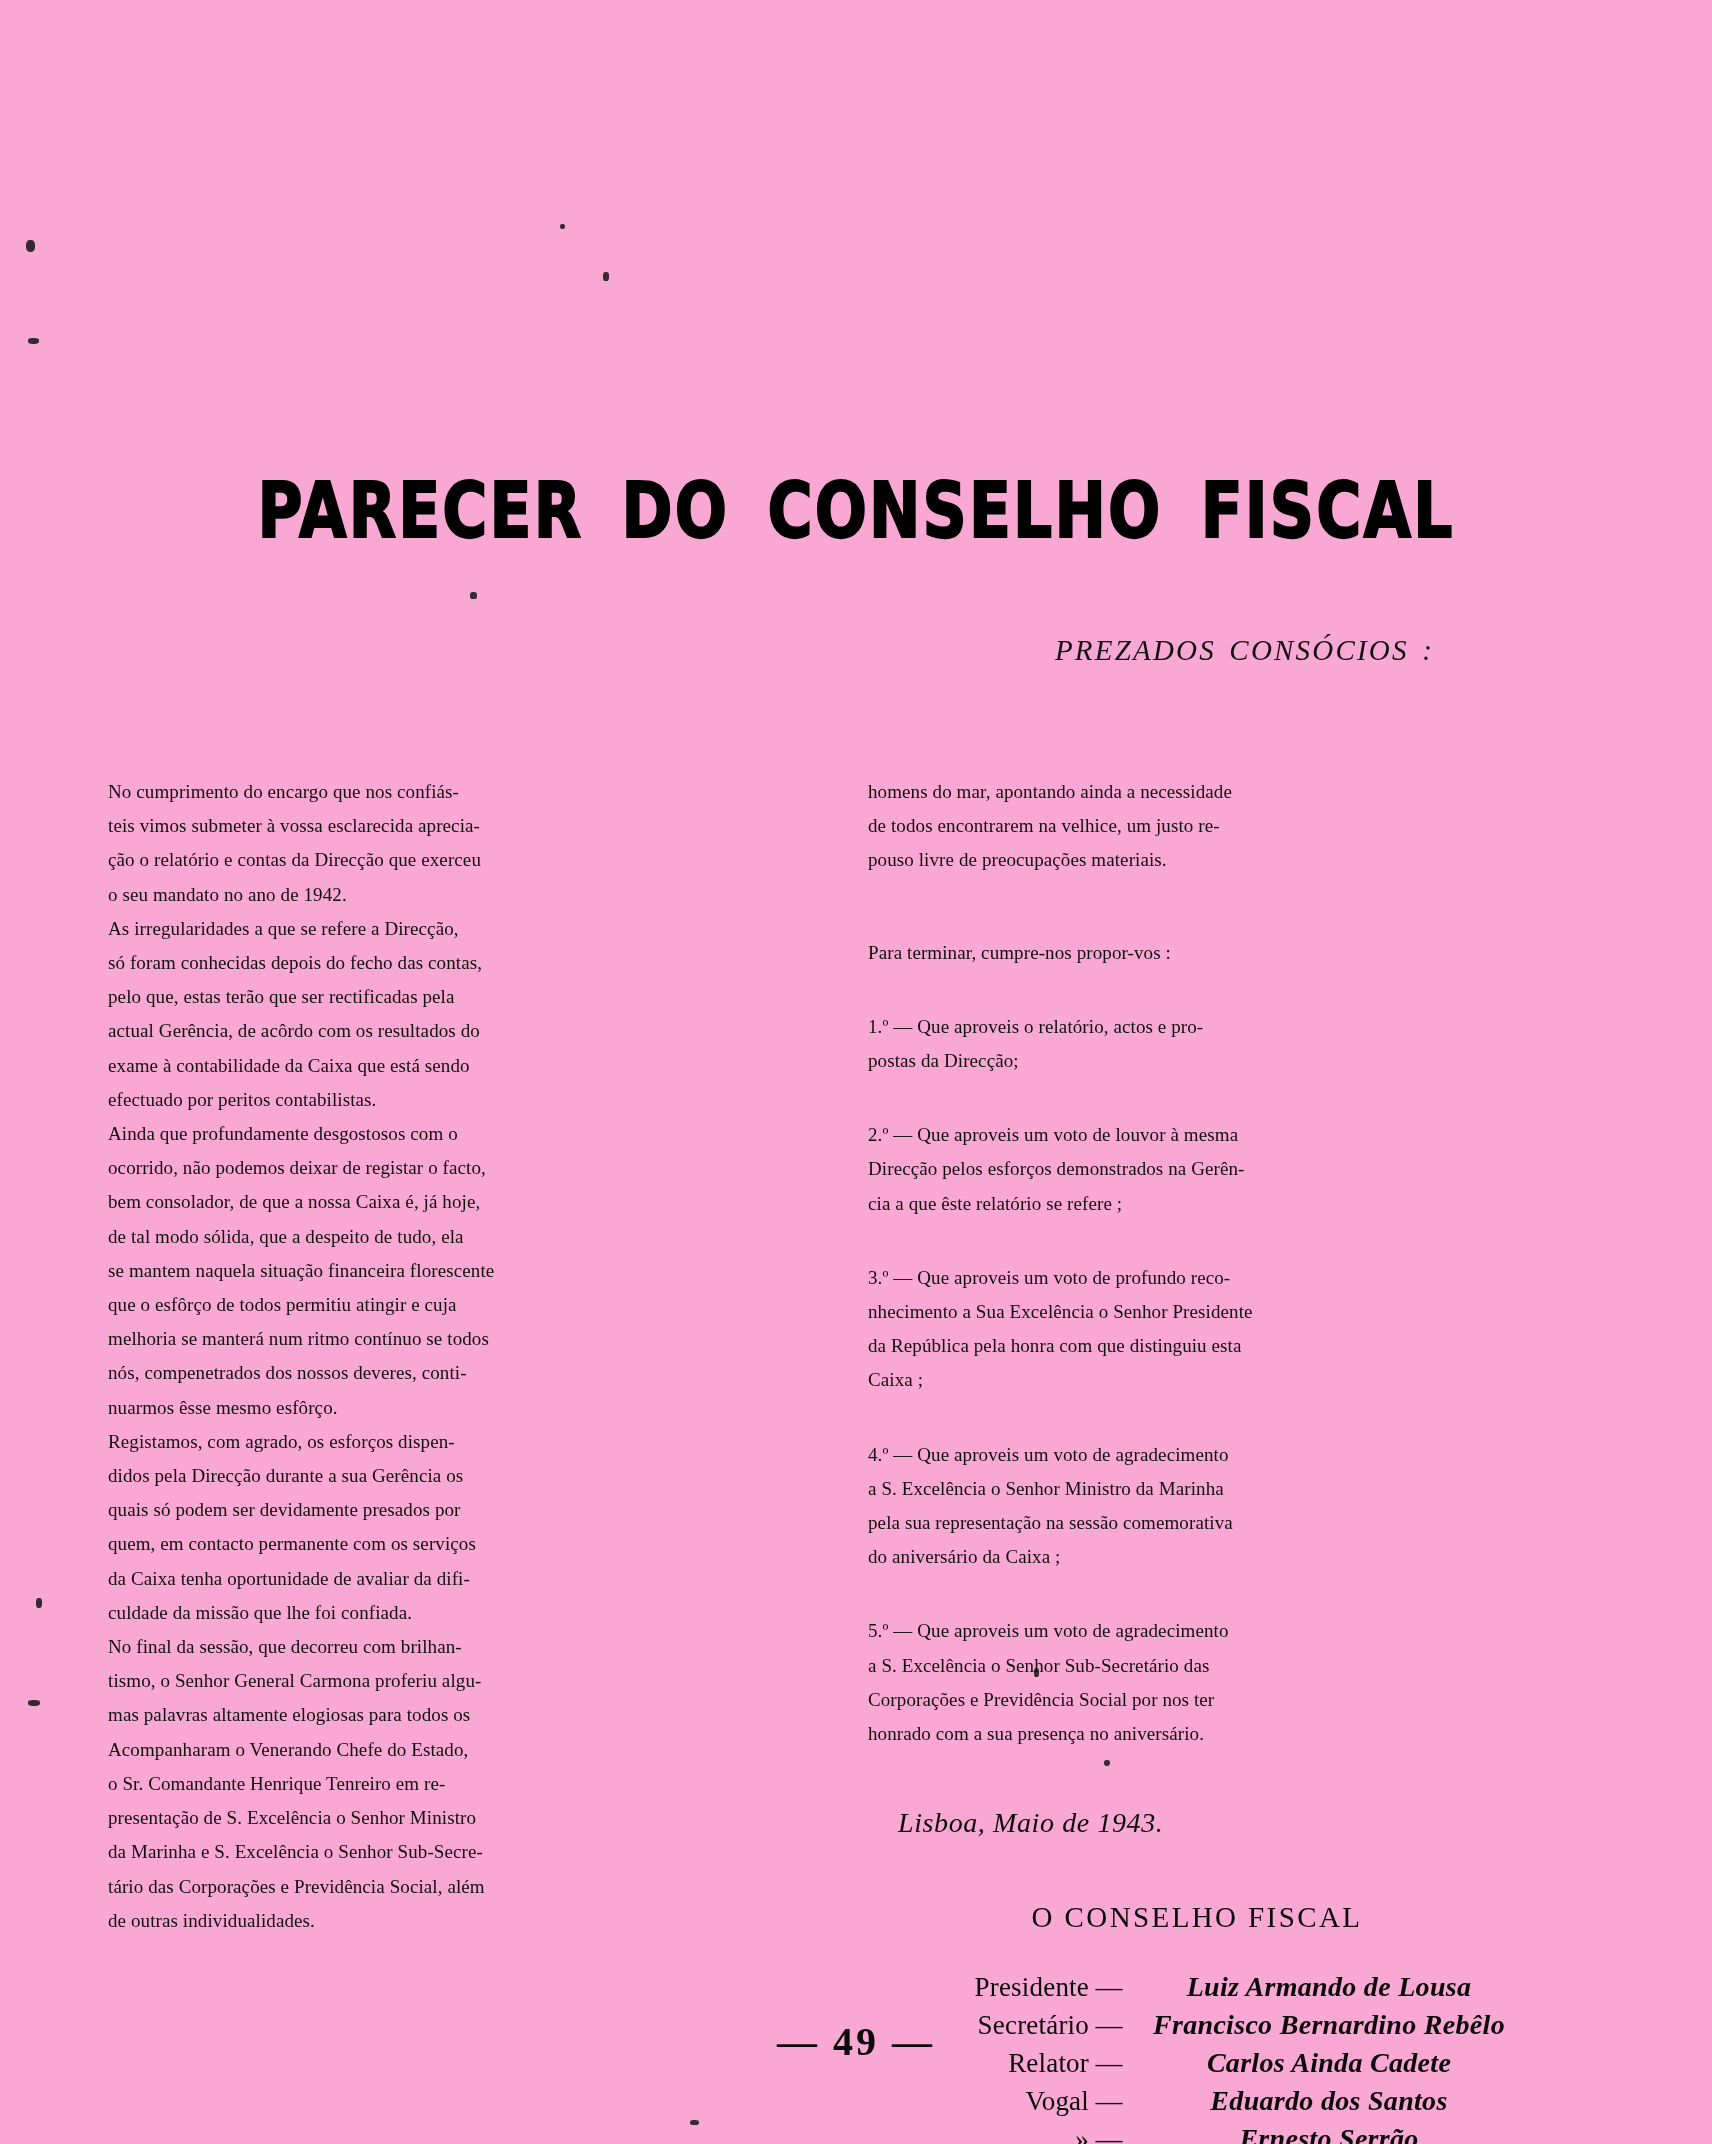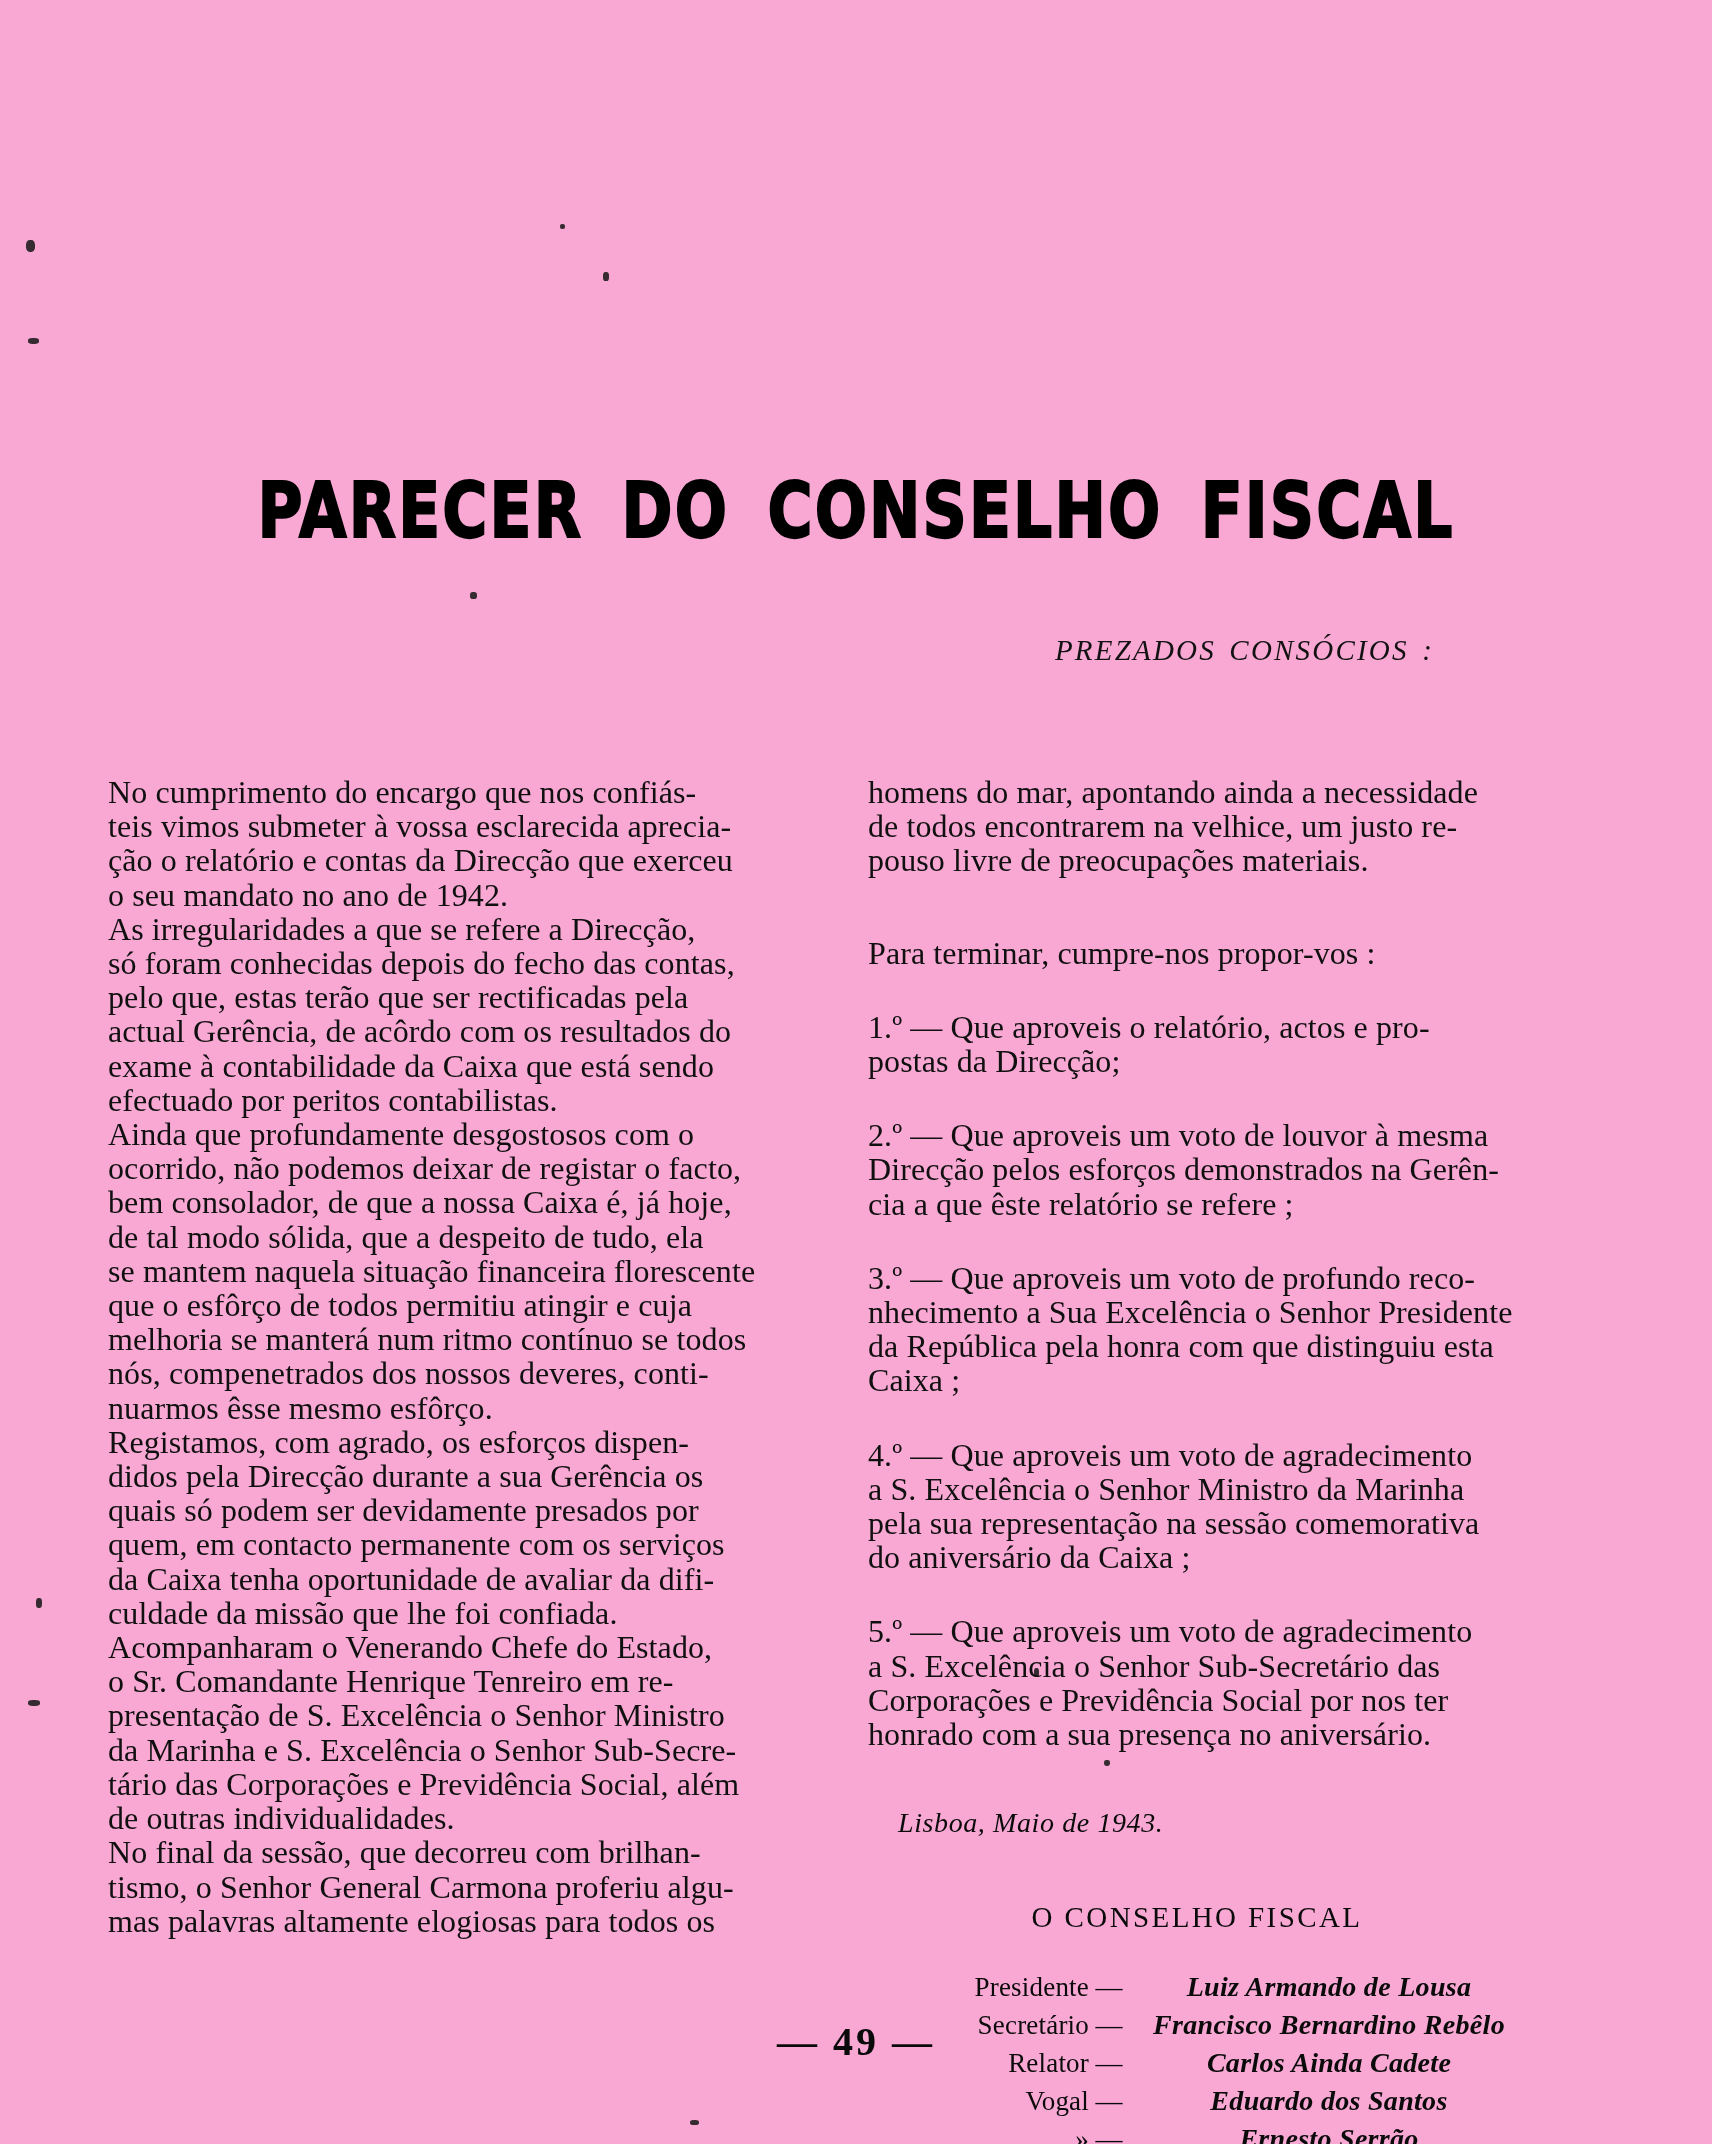--- a/index.html
+++ b/index.html
@@ -71,21 +71,21 @@
     width: 1458px;
     display: flex;
     gap: 62px;
   }
   .col {
     width: 698px;
     flex: 0 0 698px;
   }
 
   .para {
-    font-size: 32px;
+    font-size: 19px;
     line-height: 34.2px;
     margin: 0;
     white-space: pre-line;
     letter-spacing: .1px;
     color: #101010;
   }
   .gap-lg { height: 58px; }
 
   
   .prop { margin-top: 40px; }
@@ -196,29 +196,29 @@
 que o esfôrço de todos permitiu atingir e cuja
 melhoria se manterá num ritmo contínuo se todos
 nós, compenetrados dos nossos deveres, conti-
 nuarmos êsse mesmo esfôrço.</p>
       <p class="para">Registamos, com agrado, os esforços dispen-
 didos pela Direcção durante a sua Gerência os
 quais só podem ser devidamente presados por
 quem, em contacto permanente com os serviços
 da Caixa tenha oportunidade de avaliar da difi-
 culdade da missão que lhe foi confiada.</p>
+      <p class="para">No final da sessão, que decorreu com brilhan-
+tismo, o Senhor General Carmona proferiu algu-
+mas palavras altamente elogiosas para todos os</p>
       <p class="para">Acompanharam o Venerando Chefe do Estado,
 o Sr. Comandante Henrique Tenreiro em re-
 presentação de S. Excelência o Senhor Ministro
 da Marinha e S. Excelência o Senhor Sub-Secre-
 tário das Corporações e Previdência Social, além
 de outras individualidades.</p>
-      <p class="para">No final da sessão, que decorreu com brilhan-
-tismo, o Senhor General Carmona proferiu algu-
-mas palavras altamente elogiosas para todos os</p>
     </div>
 
     <div class="col">
       <p class="para">homens do mar, apontando ainda a necessidade
 de todos encontrarem na velhice, um justo re-
 pouso livre de preocupações materiais.</p>
 
       <div class="gap-lg"></div>
 
       <p class="para">Para terminar, cumpre-nos propor-vos :</p>

